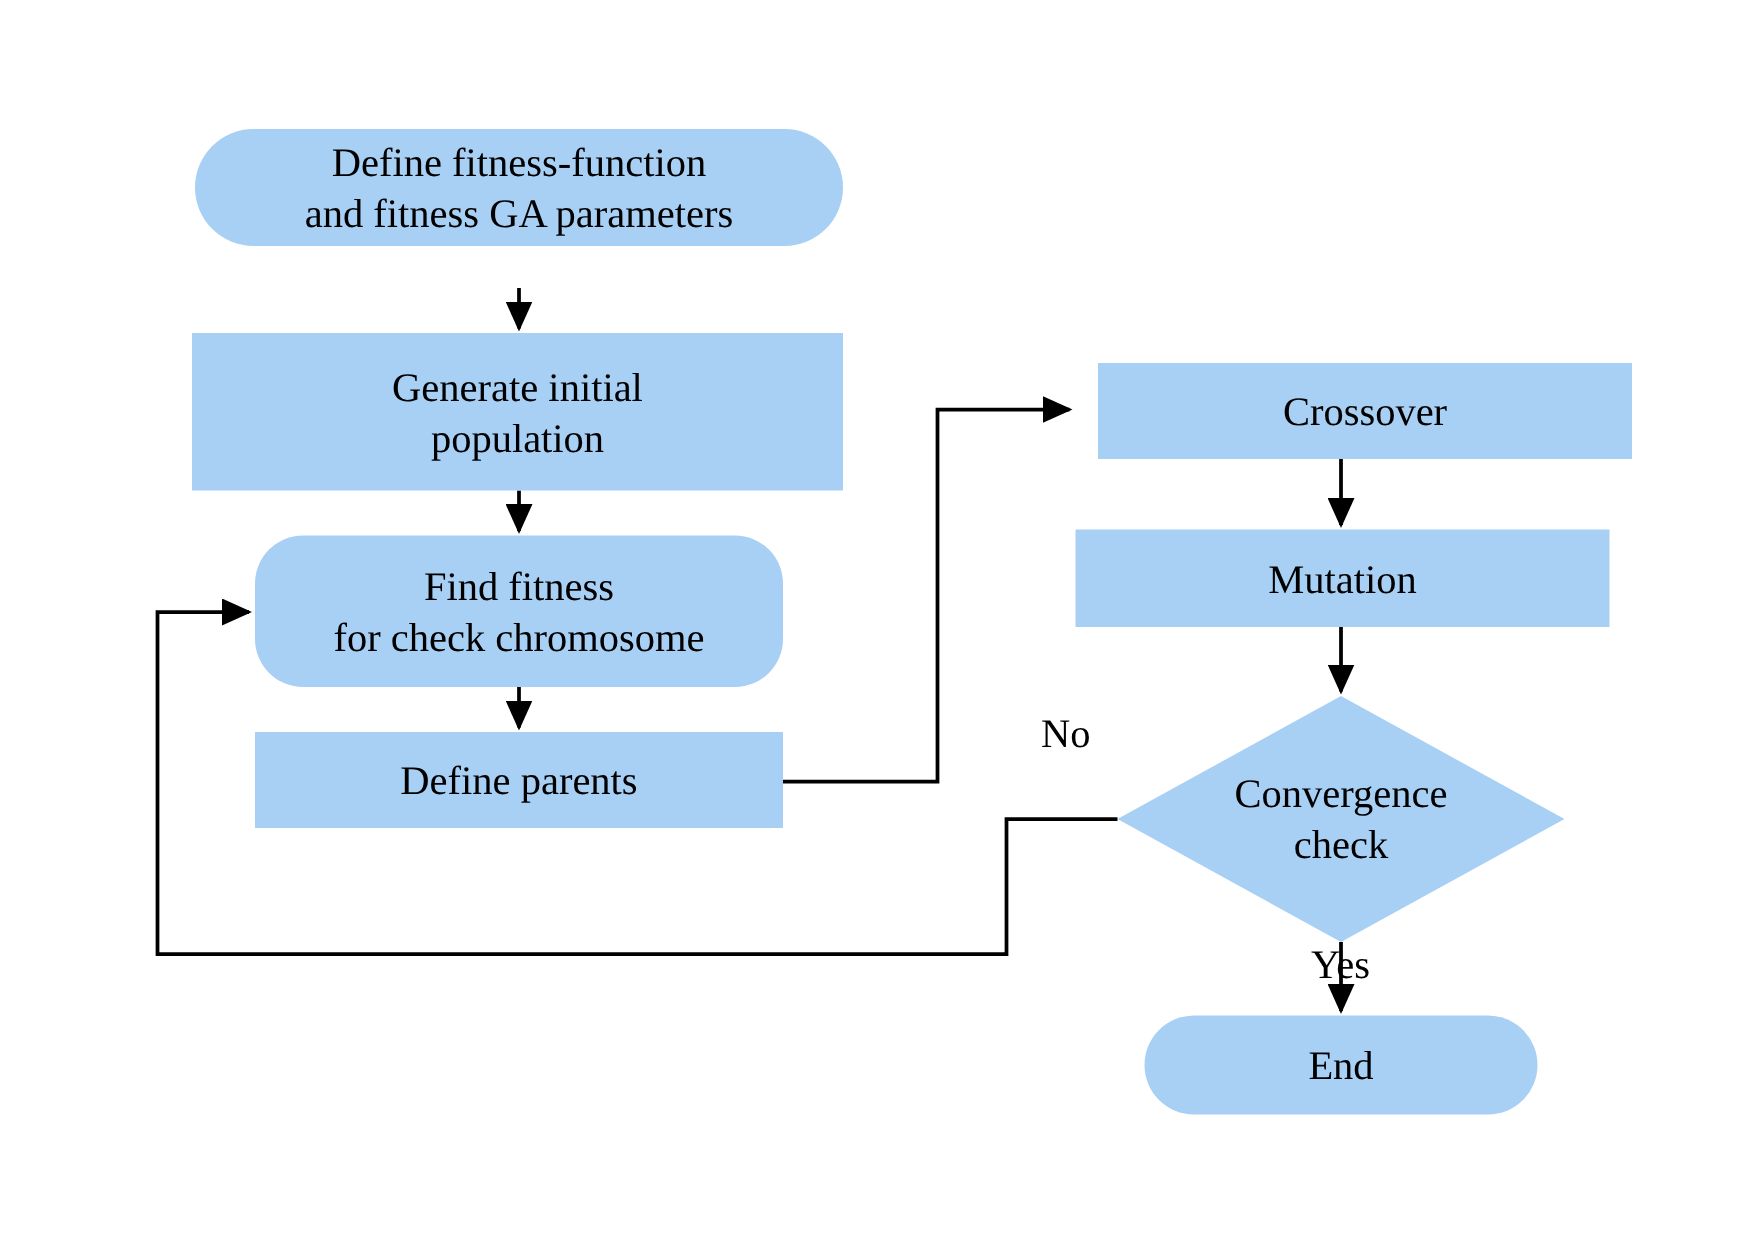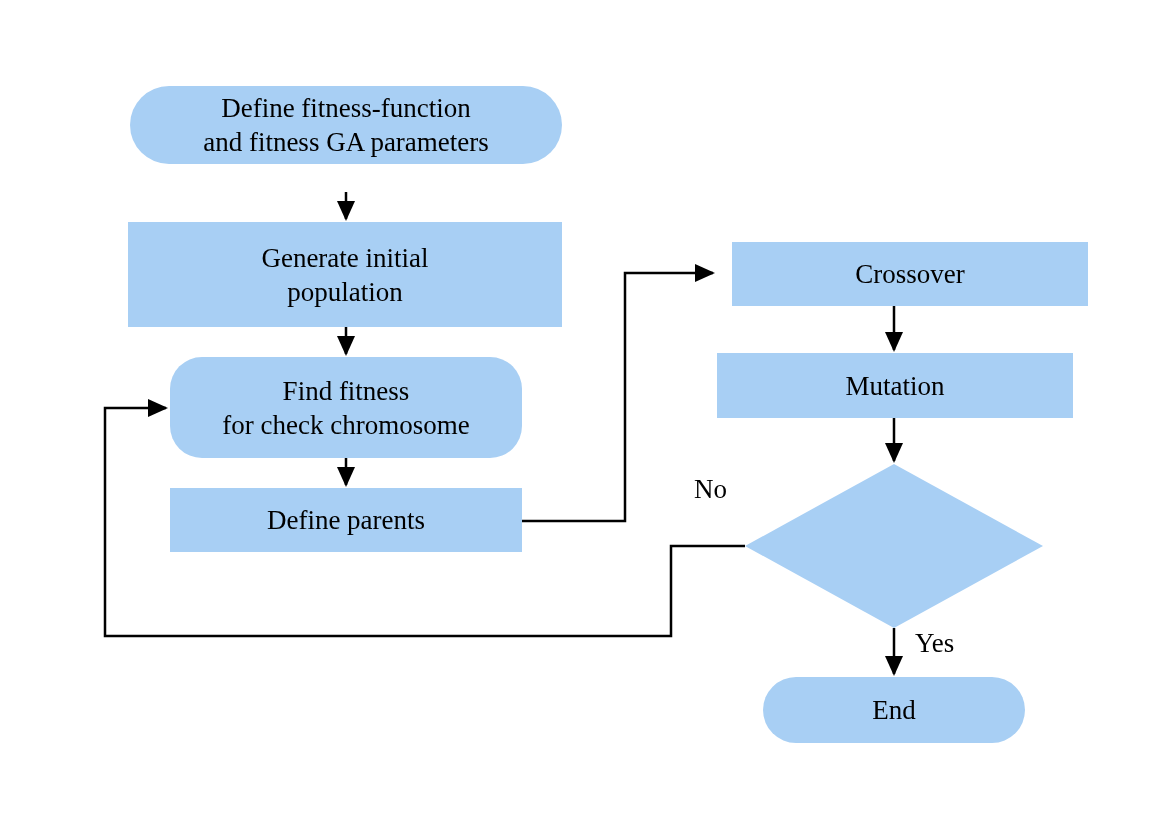--- a/index.html
+++ b/index.html
@@ -65,21 +65,21 @@
   
   .n-start     { left: 130px; top:  86px; width: 432px; height: 78px; }
   .n-generate  { left: 128px; top: 222px; width: 434px; height: 105px; }
   .n-find      { left: 170px; top: 357px; width: 352px; height: 101px; border-radius: 32px; }
   .n-select    { left: 170px; top: 488px; width: 352px; height:  64px; }
   .n-crossover { left: 732px; top: 242px; width: 356px; height:  64px; }
   .n-mutation  { left: 717px; top: 353px; width: 356px; height:  65px; }
   .n-decision  { left: 745px; top: 464px; width: 298px; height: 164px; }
   .n-end       { left: 763px; top: 677px; width: 262px; height:  66px; }
   .l-no  { left: 694px; top: 474px; }
-  .l-yes { left: 915px; top: 628px; }
+  .l-yes { left: 874px; top: 628px; }
 </style>
 </head>
 <body>
 
 <div class="canvas">
 
   <svg class="edges" viewBox="0 0 1175 829" xmlns="http://www.w3.org/2000/svg">
     <defs>
       <marker id="arrowhead" markerWidth="20" markerHeight="18" refX="18" refY="9" orient="auto" markerUnits="userSpaceOnUse">
         <path d="M0,0 L20,9 L0,18 Z"></path>
@@ -117,20 +117,24 @@
   <div class="node n-crossover">
     <span>Crossover</span>
   </div>
 
   <div class="node n-mutation">
     <span>Mutation</span>
   </div>
 
   <div class="node decision n-decision">
     <div class="diamond-fill"></div>
+    <div class="label-lines">
+      <span>Convergence</span>
+      <span>check</span>
+    </div>
   </div>
 
   <div class="node terminator-end n-end">
     <span>End</span>
   </div>
 
   <div class="edge-label l-no">No</div>
   <div class="edge-label l-yes">Yes</div>
 
 </div>

